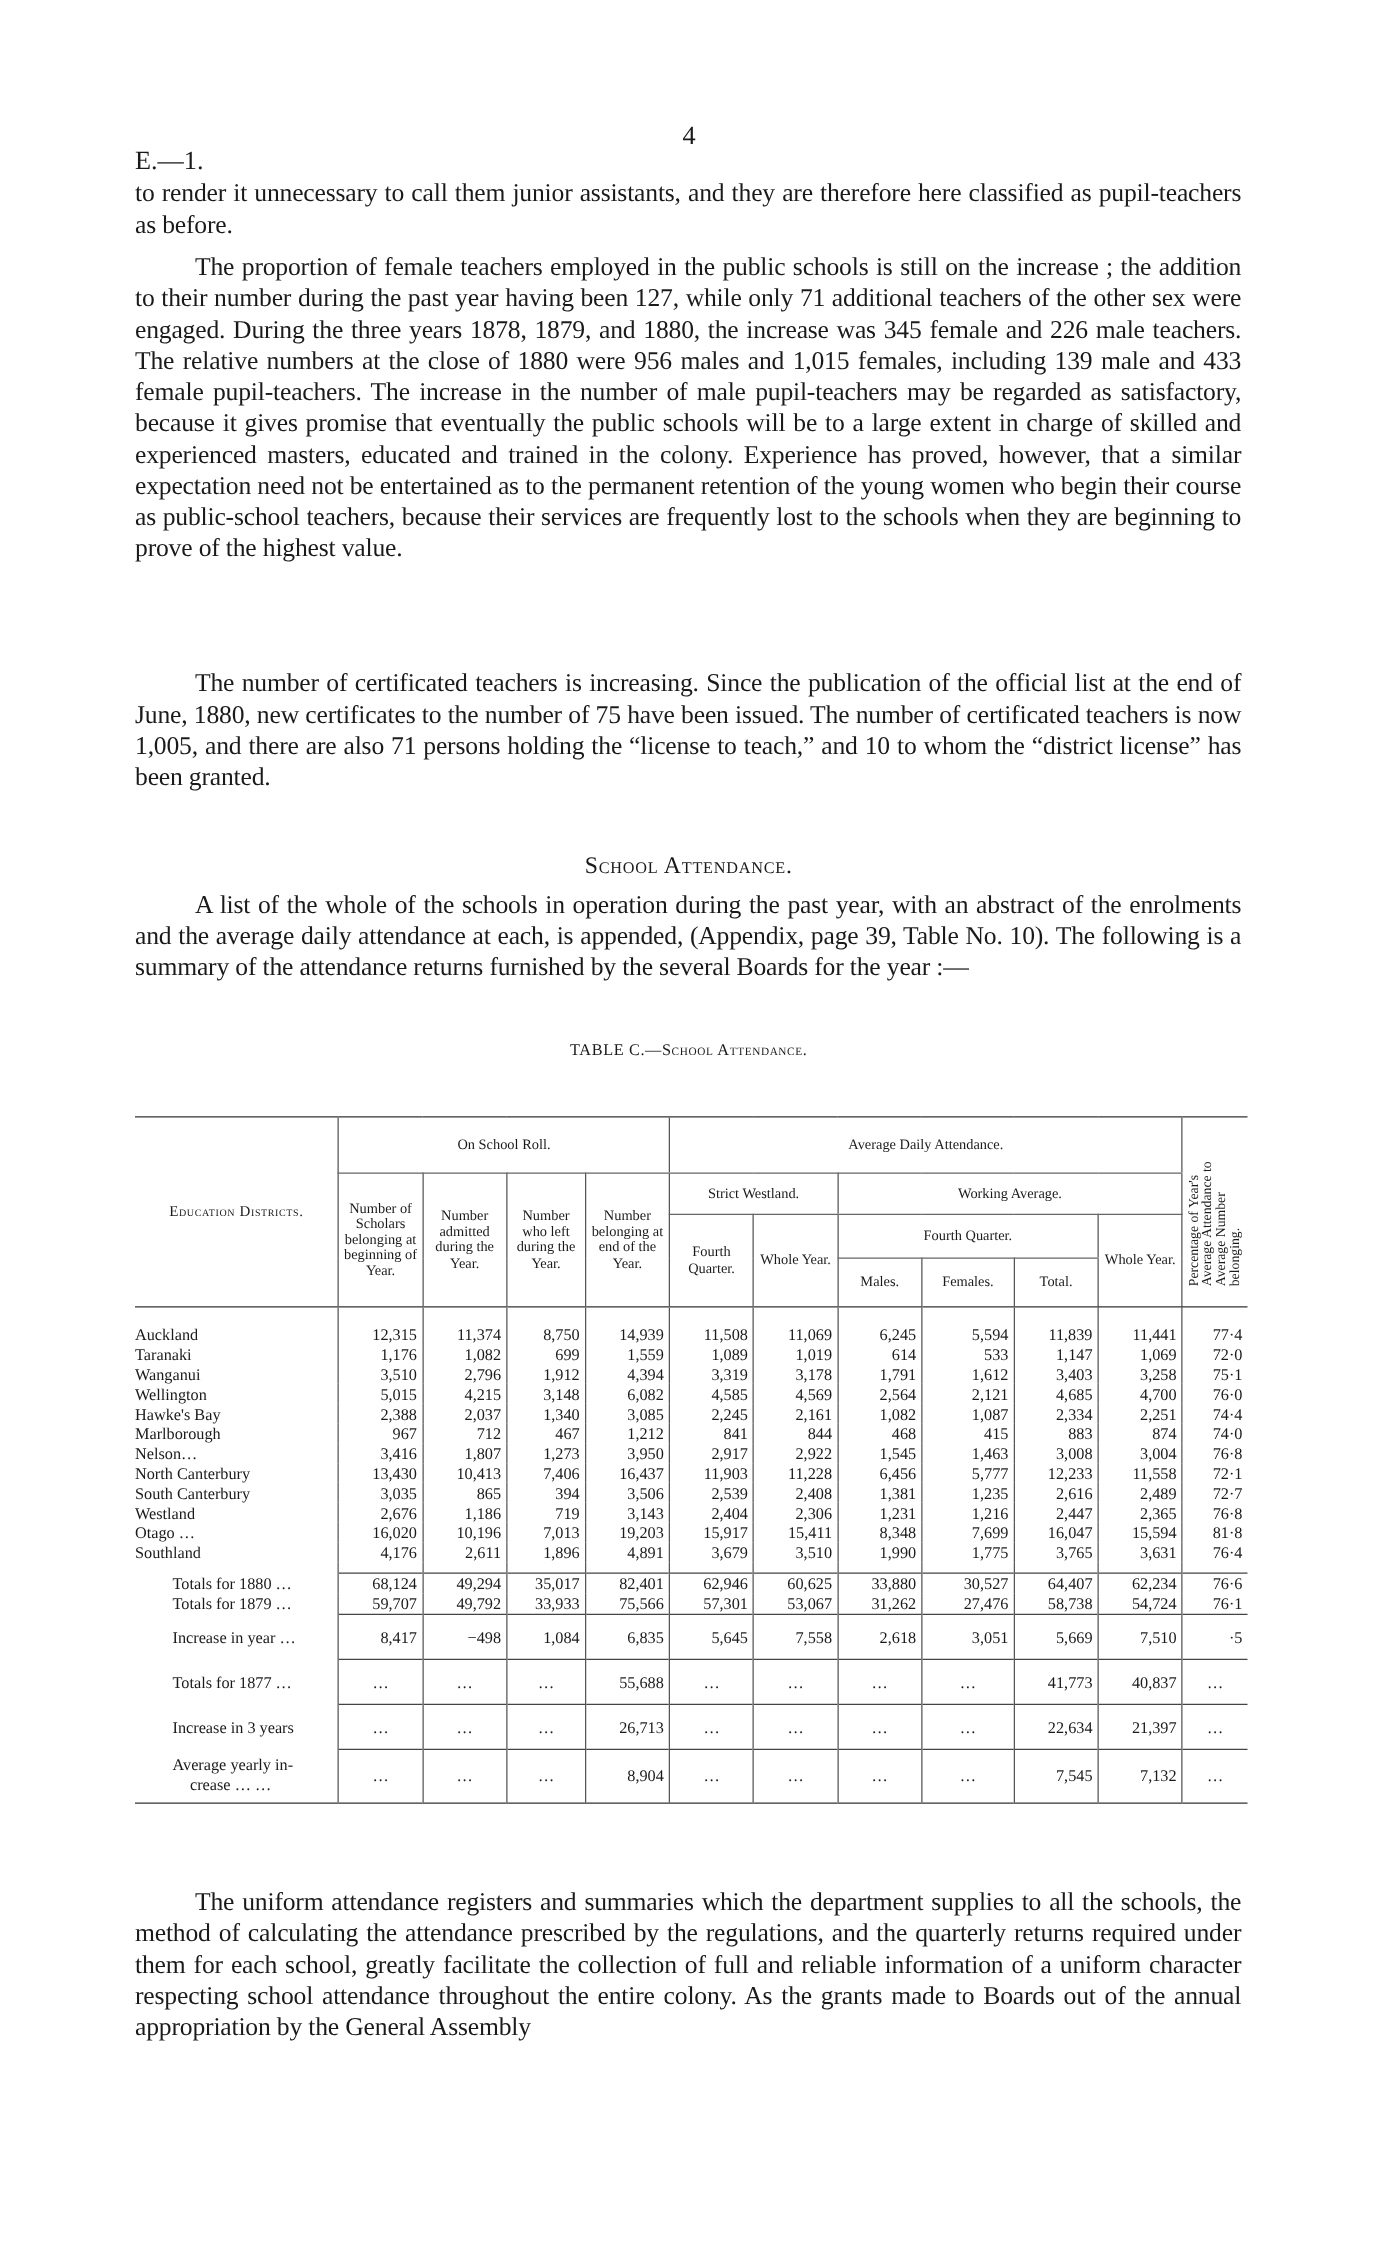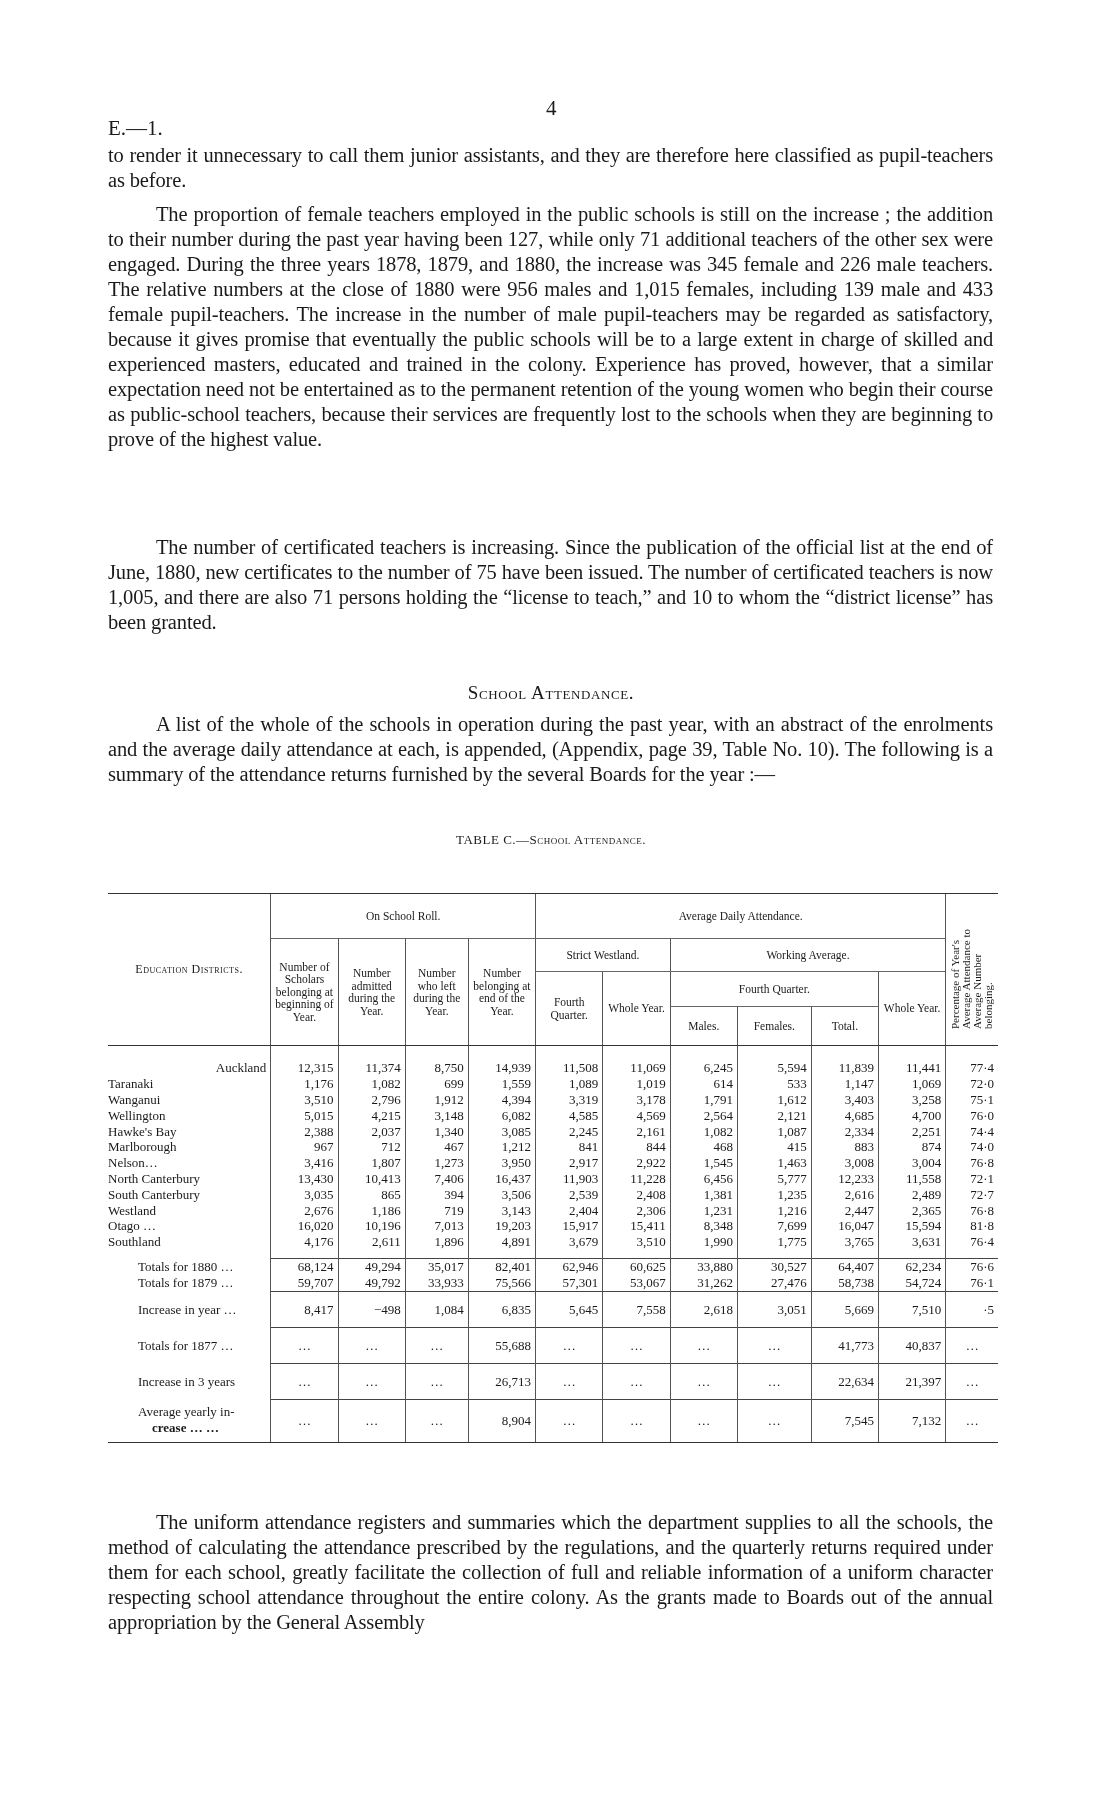--- a/index.html
+++ b/index.html
@@ -26,21 +26,21 @@
   table.att td { padding: 0 4px; text-align: right; white-space: nowrap; }
   table.att td.name { text-align: left; padding-left: 0; }
   table.att .vl { border-left: 1px solid #555; }
   table.att thead tr.top th { border-top: 1.5px solid #333; }
   table.att thead tr.last-head th, table.att thead th.bottom { border-bottom: 1.5px solid #333; }
   table.att .hline { border-bottom: 1px solid #666; }
   table.att th.rot { width: 44px; }
   table.att th.rot div { writing-mode: vertical-rl; transform: rotate(180deg); font-size: 11px; line-height: 11px; height: 118px; text-align: left; margin: 0 auto; }
   .smallcaps { font-variant: small-caps; letter-spacing: 0.5px; font-size: 12px; }
   table.att tbody.data td { height: 15.8px; }
-  table.att tbody.data tr:first-child td { padding-top: 14px; text-align: right; }
+  table.att tbody.data tr:first-child td { padding-top: 14px; }
   table.att tbody.sum td { height: 16px; }
   table.att tr.gap td { height: 8px; padding: 0; }
   table.att tr.rule td.ruled { border-top: 1px solid #444; }
   table.att tbody.sum tr.single td { height: 35px; }
   table.att tbody.sum tr.double td { height: 42px; }
   table.att tbody.sum tr.double td.name { line-height: 16px; }
   table.att tfoot td { border-bottom: 1.5px solid #333; height: 0; padding: 0; }
   td.center { text-align: center !important; }
 </style>
 </head>
@@ -358,21 +358,21 @@
           <td class="vl ruled center">…</td>
           <td class="vl ruled center">…</td>
           <td class="vl ruled center">…</td>
           <td class="vl ruled">22,634</td>
           <td class="vl ruled">21,397</td>
           <td class="vl ruled center">…</td>
         </tr>
         <tr class="double rule">
           <td class="name" style="padding-left: 30px;">
             <div>Average yearly in-</div>
-            <div style="padding-left: 14px; font-weight: bold;">crease … …</div>
+            <div style="padding-left: 14px;">crease … …</div>
           </td>
           <td class="vl ruled center">…</td>
           <td class="vl ruled center">…</td>
           <td class="vl ruled center">…</td>
           <td class="vl ruled">8,904</td>
           <td class="vl ruled center">…</td>
           <td class="vl ruled center">…</td>
           <td class="vl ruled center">…</td>
           <td class="vl ruled center">…</td>
           <td class="vl ruled">7,545</td>

